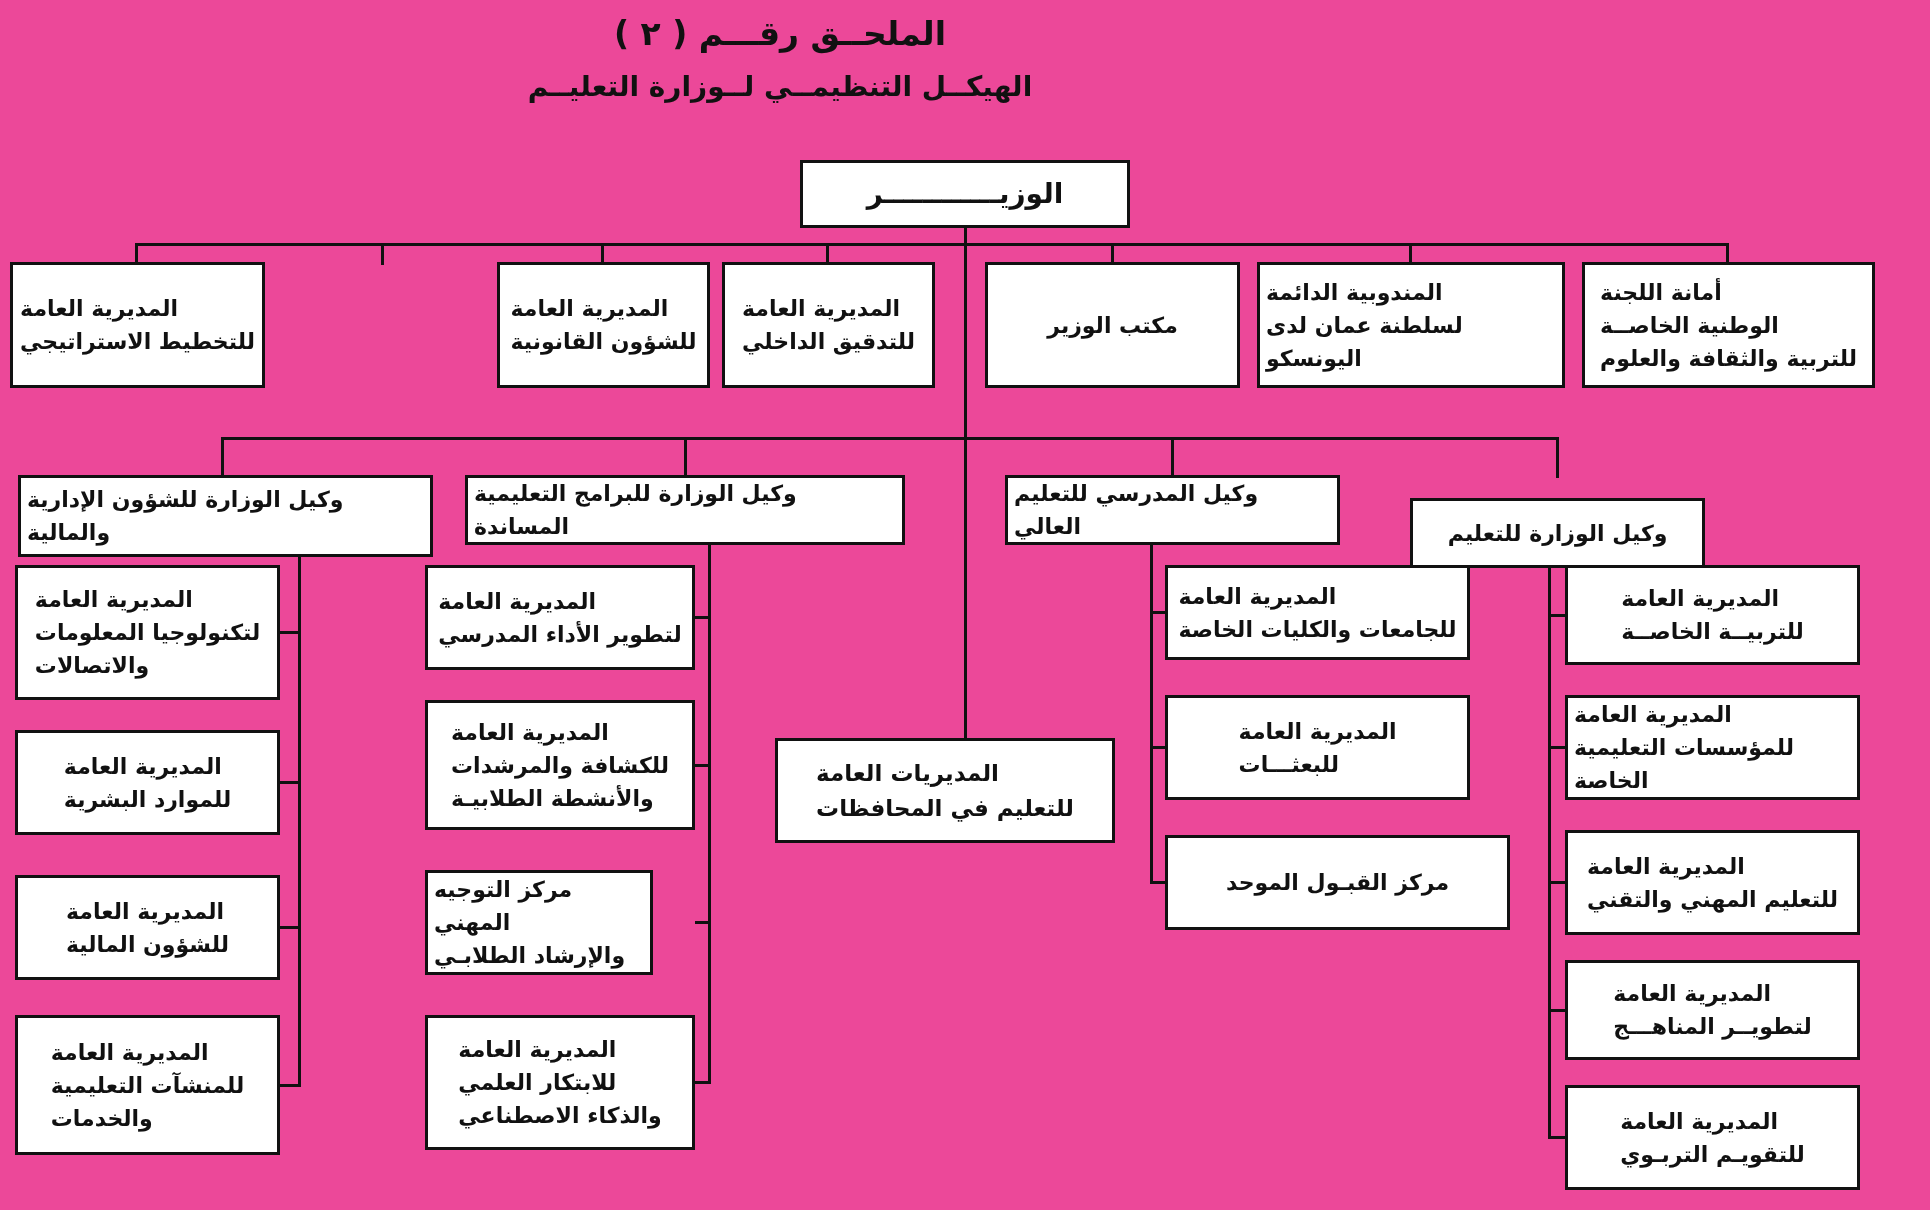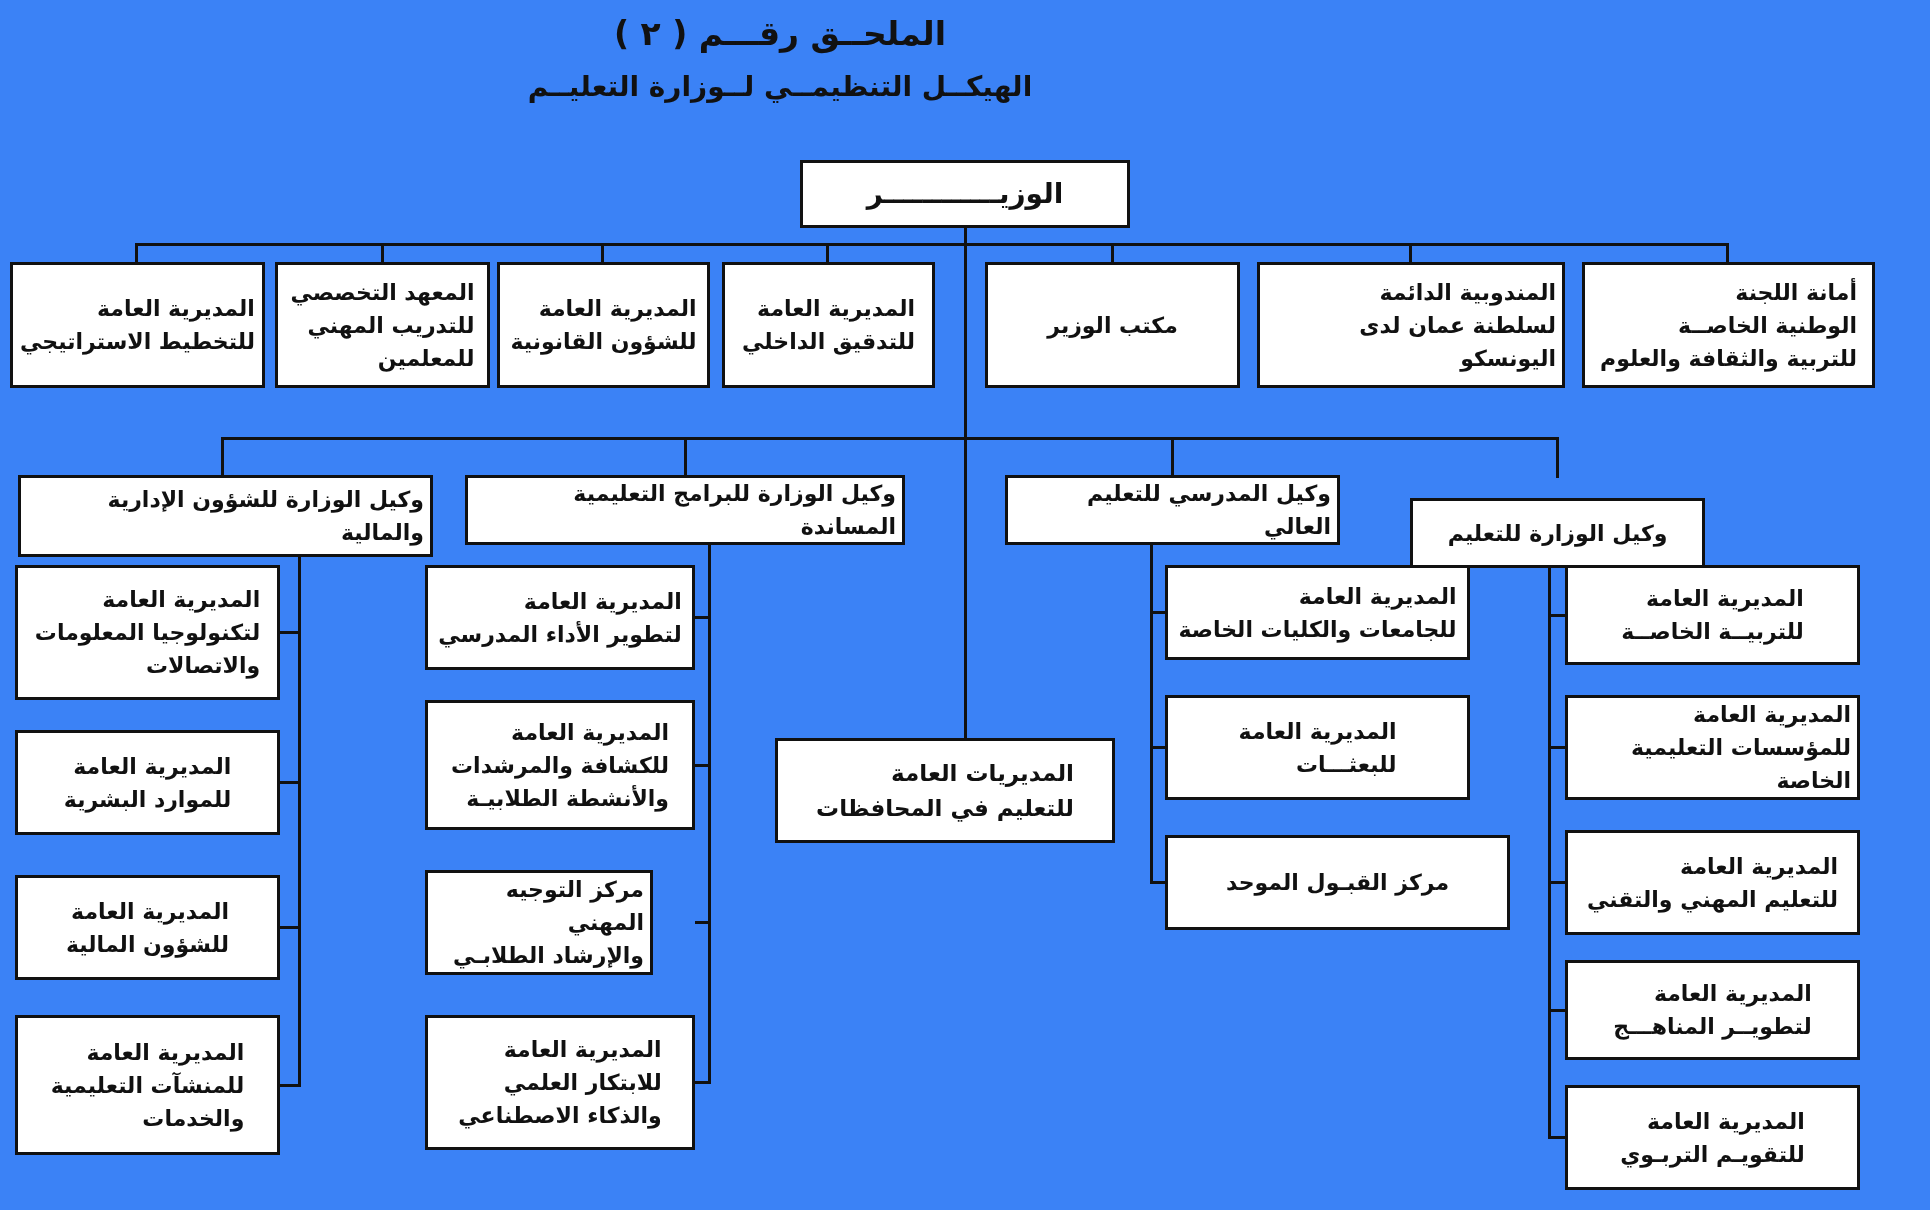--- a/index.html
+++ b/index.html
@@ -4,21 +4,21 @@
 <style>
   html, body {
     margin: 0;
     padding: 0;
     background: #ffffff;
   }
   .page {
     position: relative;
     width: 1930px;
     height: 1210px;
-    background: #3b82f6;
+    background: #ec4899;
     font-family: "DejaVu Sans", sans-serif;
     color: #111111;
     direction: rtl;
     overflow: hidden;
   }
   .title {
     position: absolute;
     text-align: center;
     font-weight: bold;
     color: #111111;
@@ -26,21 +26,21 @@
   .title.t1 { left: 540px; top: 14px;  width: 480px; font-size: 33px; }
   .title.t2 { left: 520px; top: 70px;  width: 520px; font-size: 28px; }
   .box {
     position: absolute;
     box-sizing: border-box;
     border: 3px solid #111111;
     background: #ffffff;
     display: flex;
     align-items: center;
     justify-content: center;
-    text-align: right;
+    text-align: left;
     font-weight: bold;
     font-size: 22px;
     line-height: 1.5;
     white-space: pre-line;
     padding: 4px 6px;
   }
   .ln {
     position: absolute;
     background: #111111;
   }
@@ -91,23 +91,20 @@
   <div class="ln" style="left:1548px;top:614px;width:17px;height:3px"></div>
   <div class="ln" style="left:1548px;top:746px;width:17px;height:3px"></div>
   <div class="ln" style="left:1548px;top:881px;width:17px;height:3px"></div>
   <div class="ln" style="left:1548px;top:1009px;width:17px;height:3px"></div>
   <div class="ln" style="left:1548px;top:1136px;width:17px;height:3px"></div>
 
   <div class="box" style="left:800px;top:160px;width:330px;height:68px;font-size:28px">الوزيــــــــــــر</div>
 
   <div class="box" style="left:10px;top:262px;width:255px;height:126px">المديرية العامة
 للتخطيط الاستراتيجي</div>
-  <div class="box" style="left:275px;top:262px;width:215px;height:126px">المعهد التخصصي
-للتدريب المهني
-للمعلمين</div>
   <div class="box" style="left:497px;top:262px;width:213px;height:126px">المديرية العامة
 للشؤون القانونية</div>
   <div class="box" style="left:722px;top:262px;width:213px;height:126px">المديرية العامة
 للتدقيق الداخلي</div>
   <div class="box" style="left:985px;top:262px;width:255px;height:126px">مكتب الوزير</div>
   <div class="box" style="left:1257px;top:262px;width:308px;height:126px">المندوبية الدائمة
 لسلطنة عمان لدى اليونسكو</div>
   <div class="box" style="left:1582px;top:262px;width:293px;height:126px">أمانة اللجنة
 الوطنية الخاصــة
 للتربية والثقافة والعلوم</div>

